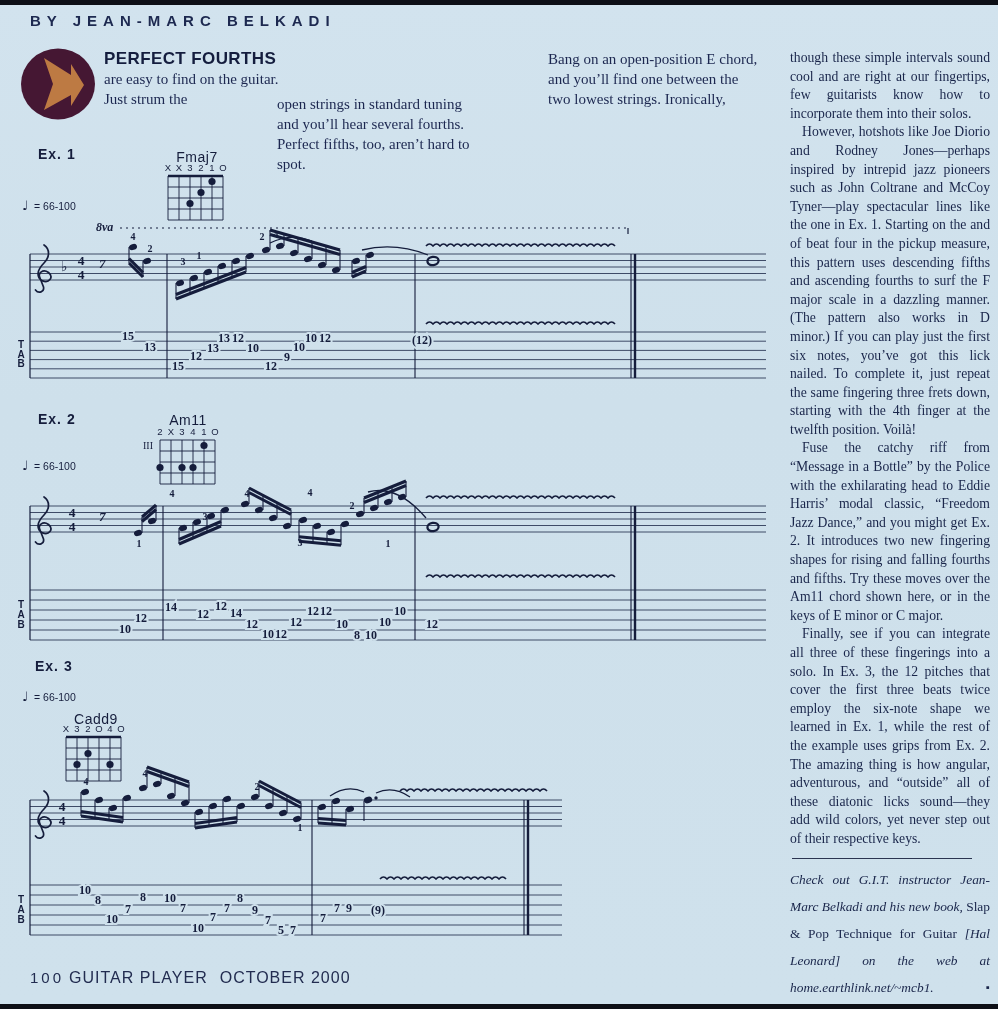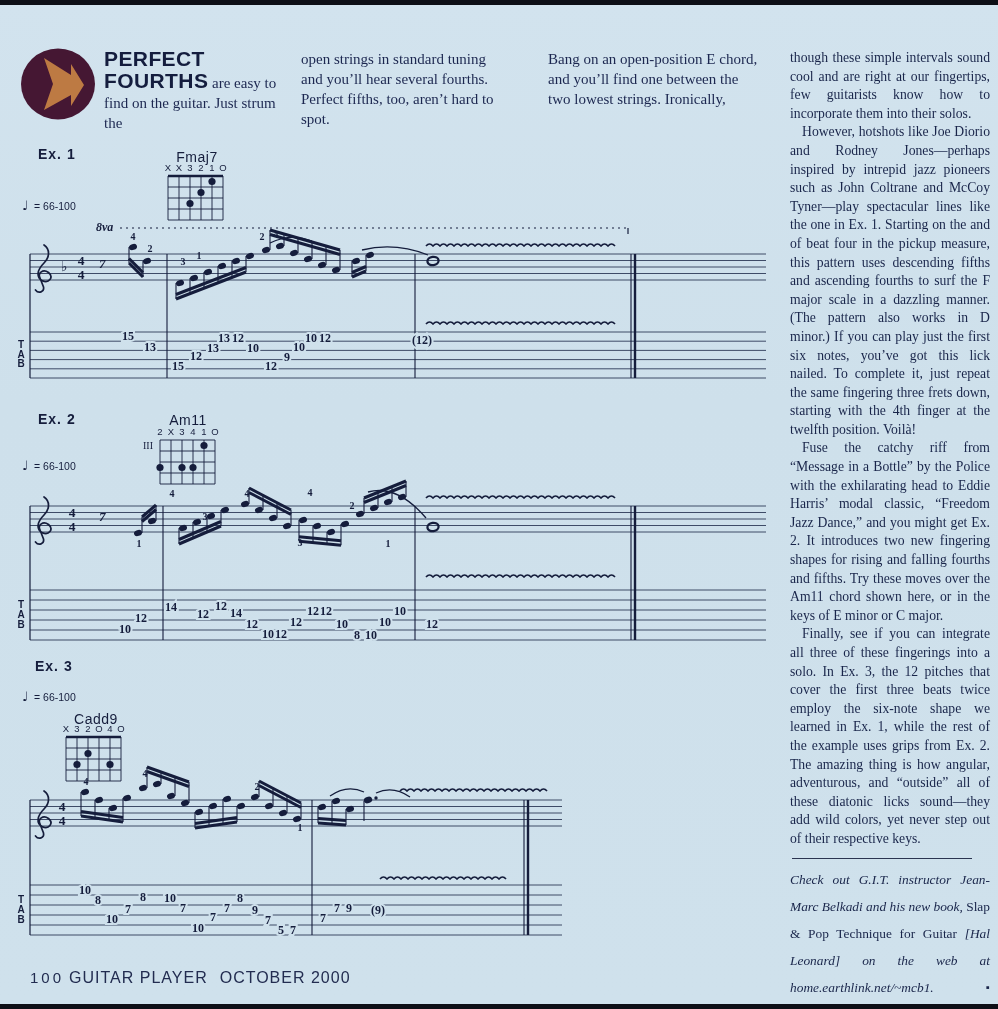--- a/index.html
+++ b/index.html
@@ -6,24 +6,24 @@
   .page{position:relative;width:998px;height:1009px;margin:0 auto;overflow:hidden;
         background:linear-gradient(180deg,#d2e3ee 0%,#cee0eb 40%,#cfe1ec 100%);
         font-family:"Liberation Serif",serif;color:#1b2548;}
   .edge{position:absolute;left:0;width:100%;background:#0d0f16;}
   .edge.top{top:0;height:5px;}
   .edge.bottom{bottom:0;height:5px;}
   .byline{position:absolute;left:30px;top:12px;font-family:"Liberation Sans",sans-serif;
           font-weight:bold;font-size:15px;letter-spacing:6px;color:#1d2950;}
   .badge{position:absolute;left:20px;top:46px;width:76px;height:76px;}
   .col{position:absolute;top:49px;margin:0;font-size:15px;line-height:20px;color:#1c2750;}
-  .col .lead{font-family:"Liberation Sans",sans-serif;font-weight:bold;font-size:21px;
+  .col .lead{font-family:"Liberation Sans",sans-serif;font-weight:bold;font-size:17px;
              letter-spacing:.4px;color:#141d3e;}
   .c1{left:104px;width:176px;}
-  .c2{left:301px;width:208px;}
+  .c2{left:277px;width:208px;margin-top:45px;}
   .c3{left:532px;width:214px;margin-left:16px;}
   .sidebar{position:absolute;left:790px;top:49px;width:200px;font-size:13.7px;
            line-height:18.6px;text-align:justify;color:#19254a;}
   .sidebar p{margin:0;}
   .sidebar p + p{text-indent:12px;}
   .bio-rule{border:none;border-top:1.5px solid #2a3450;width:180px;margin:9px 0 7px 2px;}
   .bio{margin:0;font-size:13.4px;line-height:27px;}
   .bio .i{font-style:italic;}
   .bio .r{font-style:normal;}
   .bio .endmark{float:right;font-style:normal;font-size:11px;}
@@ -31,20 +31,21 @@
   .footer .pn{font-size:15px;letter-spacing:3px;font-weight:normal;margin-right:5px;}
   .footer .mag,.footer .iss{font-weight:normal;font-size:16px;letter-spacing:1px;margin-right:12px;}
   #music{position:absolute;left:0;top:0;pointer-events:none;}
 </style>
 </head>
 <body>
 
 <div class="page">
   <div class="edge top"></div>
 
+  <div class="byline">BY JEAN-MARC BELKADI</div>
 
   <div class="badge">
     <svg width="76" height="76" viewBox="0 0 76 76">
       <ellipse cx="38" cy="38" rx="37" ry="35.5" id="badge-circle" fill="#451733"></ellipse>
       <polygon points="24,12 51,29 51,18 64,39 51,60 51,49 24,64 33,38" id="badge-arrow" fill="#bd7a43"></polygon>
     </svg>
   </div>
 
   <p class="col c1"><span class="lead">PERFECT FOURTHS</span>
      <span>are easy to find on the guitar. Just strum the</span></p>

